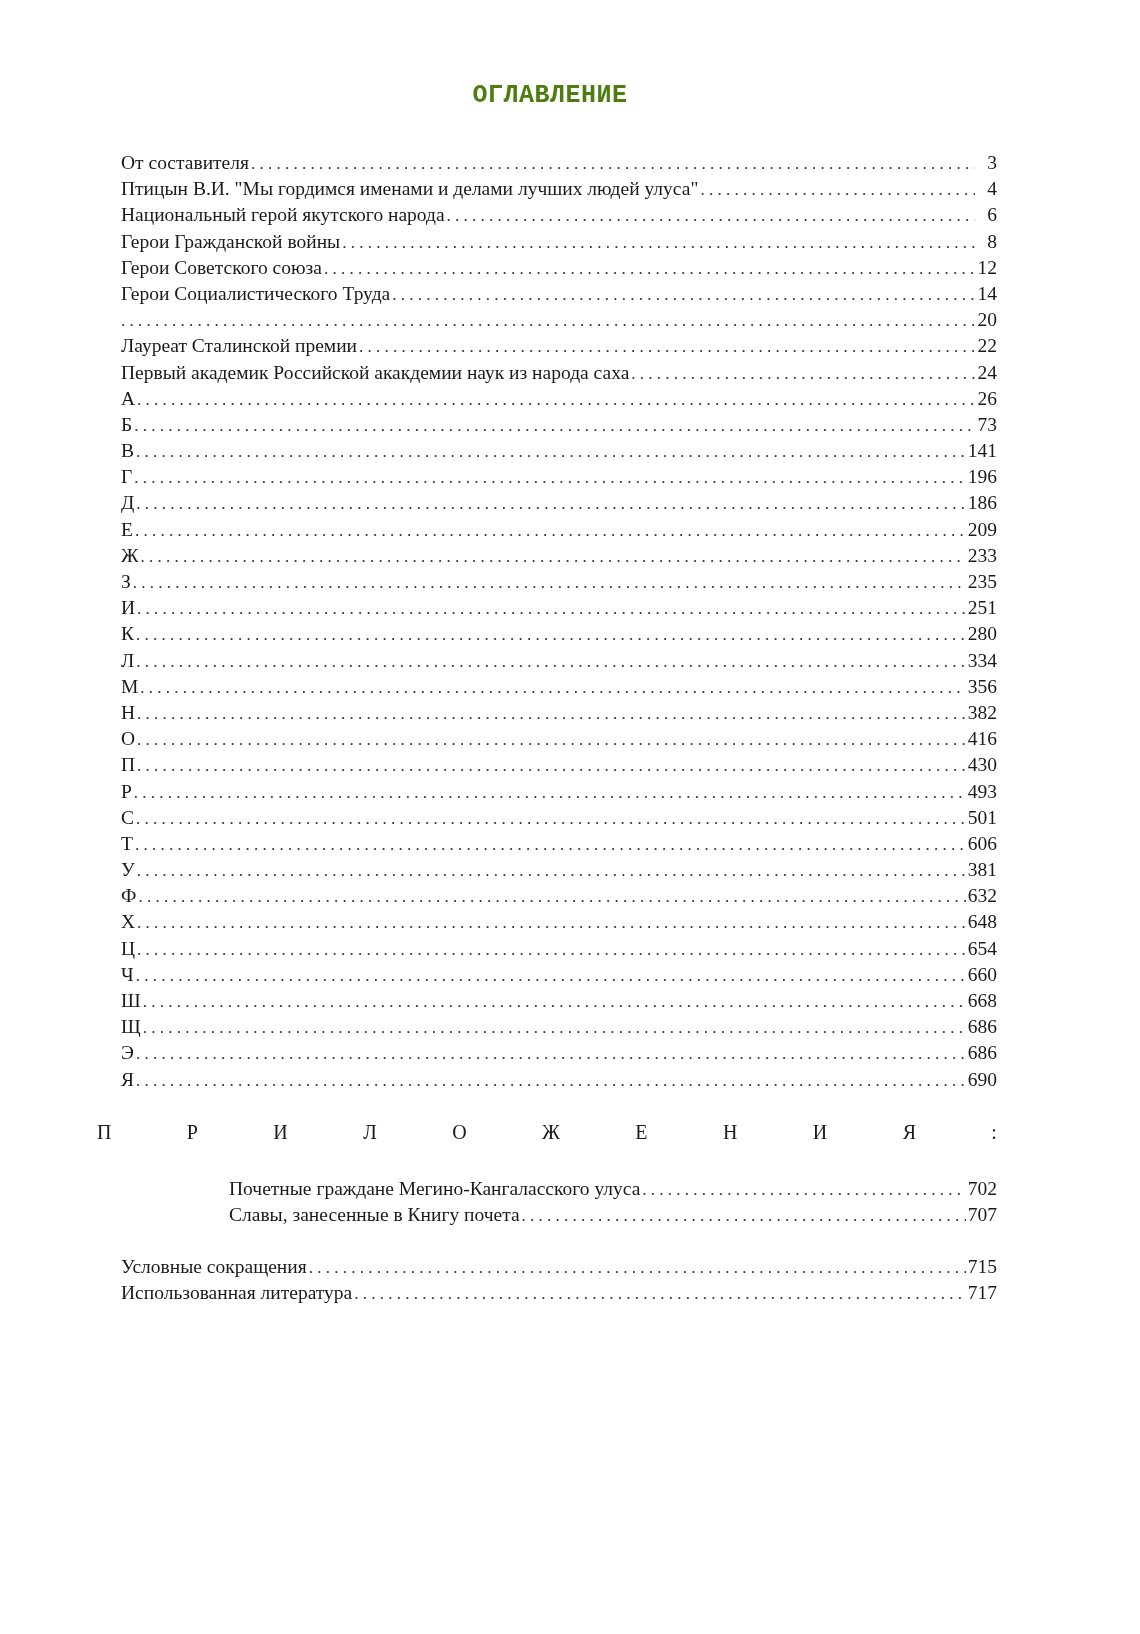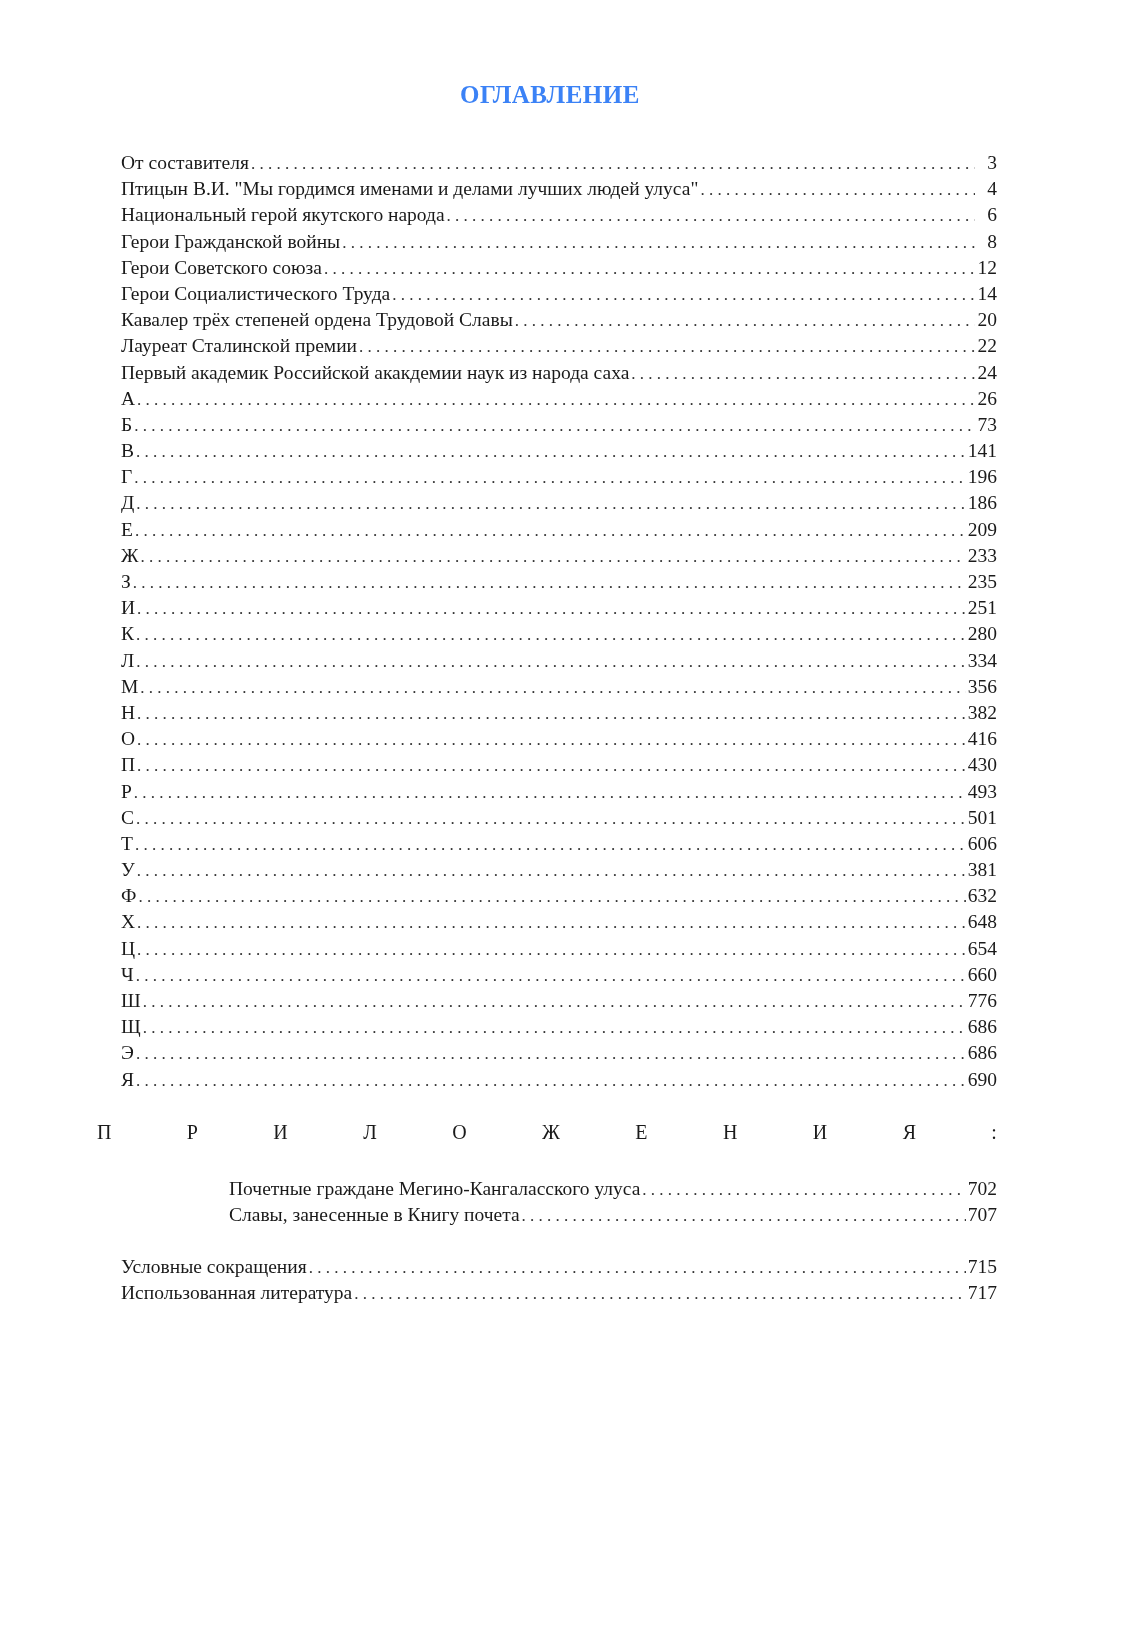--- a/index.html
+++ b/index.html
@@ -14,25 +14,25 @@
       overflow: hidden;
       color: #1a1a1a;
       font-family: "Liberation Serif", "DejaVu Serif", serif;
     }
     .page-title {
       position: absolute;
       top: 64px;
       left: 0;
       width: 1100px;
       text-align: center;
-      font-family: Liberation Serif, serif;
+      font-family: Liberation Mono, monospace;
       font-weight: bold;
       font-size: 25px;
       letter-spacing: 0.5px;
-      color: #3b82f6;
+      color: #4d7c0f;
     }
     .toc {
       position: absolute;
       top: 150px;
       left: 97px;
       width: 900px;
     }
     .toc-row {
       display: flex;
       align-items: baseline;
@@ -118,21 +118,20 @@
       <span class="toc-label">Герои Советского союза</span>
       <span class="toc-leader"></span>
       <span class="toc-page">12</span>
     </div>
     <div class="toc-row">
       <span class="toc-label">Герои Социалистического Труда</span>
       <span class="toc-leader"></span>
       <span class="toc-page">14</span>
     </div>
     <div class="toc-row">
-      <span class="toc-label">Кавалер трёх степеней ордена Трудовой Славы</span>
       <span class="toc-leader"></span>
       <span class="toc-page">20</span>
     </div>
     <div class="toc-row">
       <span class="toc-label">Лауреат Сталинской премии</span>
       <span class="toc-leader"></span>
       <span class="toc-page">22</span>
     </div>
     <div class="toc-row">
       <span class="toc-label">Первый академик Российской акакдемии наук из народа саха</span>
@@ -250,21 +249,21 @@
       <span class="toc-page">654</span>
     </div>
     <div class="toc-row">
       <span class="toc-label">Ч</span>
       <span class="toc-leader"></span>
       <span class="toc-page">660</span>
     </div>
     <div class="toc-row">
       <span class="toc-label">Ш</span>
       <span class="toc-leader"></span>
-      <span class="toc-page">776</span>
+      <span class="toc-page">668</span>
     </div>
     <div class="toc-row">
       <span class="toc-label">Щ</span>
       <span class="toc-leader"></span>
       <span class="toc-page">686</span>
     </div>
     <div class="toc-row">
       <span class="toc-label">Э</span>
       <span class="toc-leader"></span>
       <span class="toc-page">686</span>

